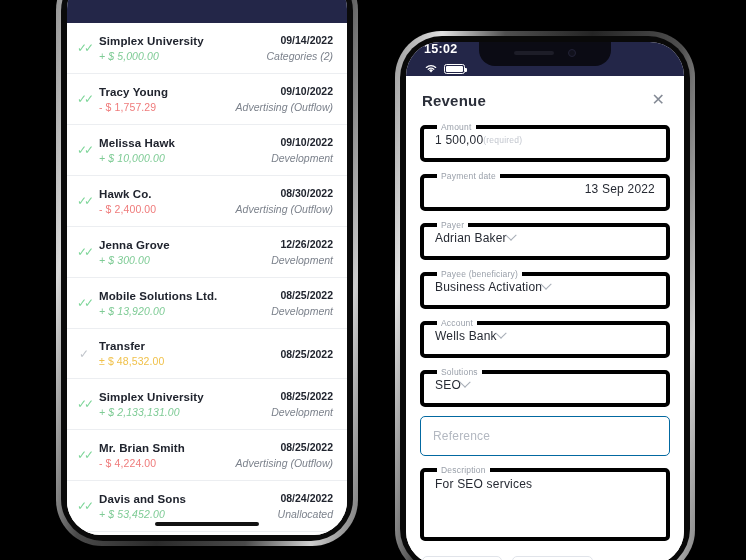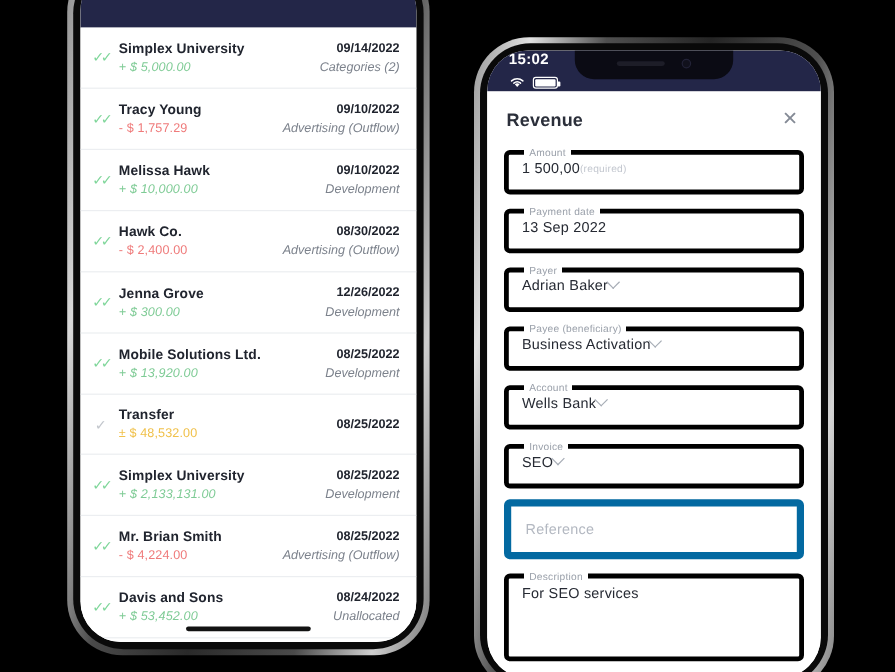--- a/index.html
+++ b/index.html
@@ -134,28 +134,28 @@
   }
   .fs > legend {
     font-size: 8.5px; color:#9aa0aa; padding: 0 4px;
     margin-left: 2px; letter-spacing:.2px;
   }
   .fval {
     font-size: 12px; color:#262a33; letter-spacing:.2px;
     padding: 1px 0 11px 0; display:flex; align-items:center;
     justify-content: flex-start; min-height: 26px;
   }
-  .fval.centered { justify-content:flex-start; }
+  .fval.centered { justify-content:flex-end; }
   .hint { font-size:8.5px; color:#c3c7cf; }
   .chev {
     width:8px; height:8px; border-right:1.4px solid #a7adb6;
     border-bottom:1.4px solid #a7adb6; transform: rotate(45deg) translate(-2px,-2px);
   }
   .plain-box {
-    border:6px solid #0369a1; border-radius:5px;
+    border:1px solid #0369a1; border-radius:5px;
     padding: 12px 12px; font-size:12px; color:#b3b8c1; letter-spacing:.2px;
   }
   .ta-body {
     font-size:12px; color:#262a33; letter-spacing:.2px;
     padding: 2px 0 0 0; min-height: 62px;
   }
   .btn-row { display:flex; gap:10px; padding: 6px 2px 0 2px; }
   .obtn {
     border:1px solid #e1e4ea; border-radius:5px;
     padding: 9px 18px; font-size:12px; font-weight:bold;
@@ -357,21 +357,21 @@
               <fieldset class="fs">
                 <legend>Account</legend>
                 <div class="fval">
                   <span>Wells Bank</span>
                   <span class="chev"></span>
                 </div>
               </fieldset>
             </div>
             <div class="field">
               <fieldset class="fs">
-                <legend>Invoice</legend>
+                <legend>Solutions</legend>
                 <div class="fval">
                   <span>SEO</span>
                   <span class="chev"></span>
                 </div>
               </fieldset>
             </div>
           </div>
 
         <div class="field">
           <div class="plain-box">Reference</div>

